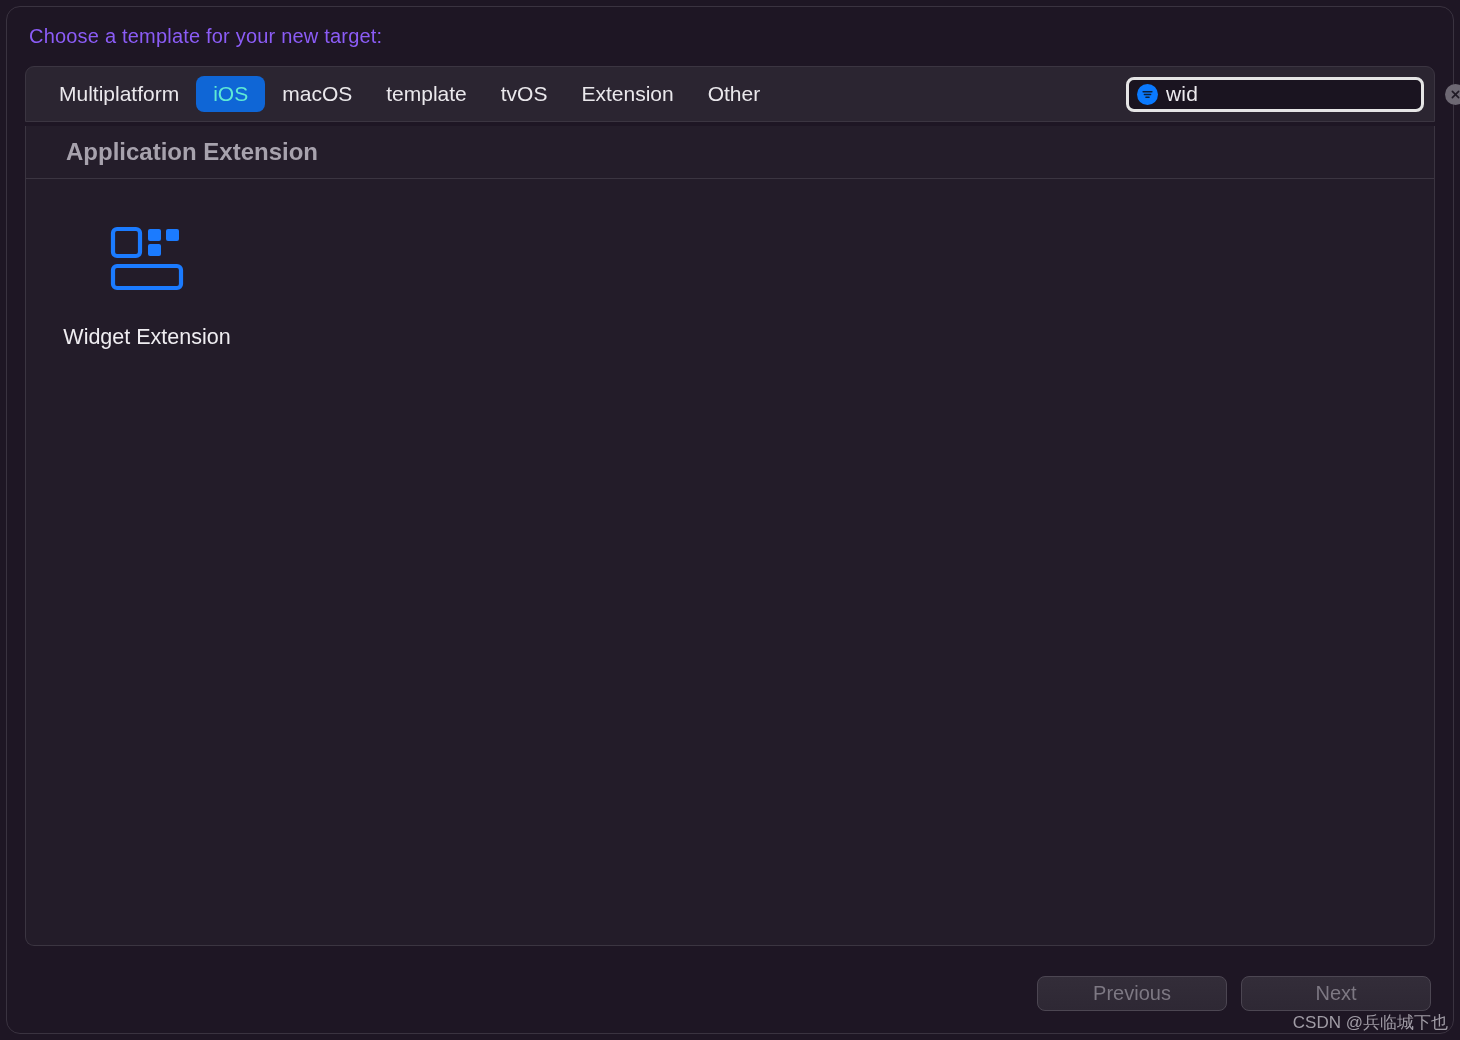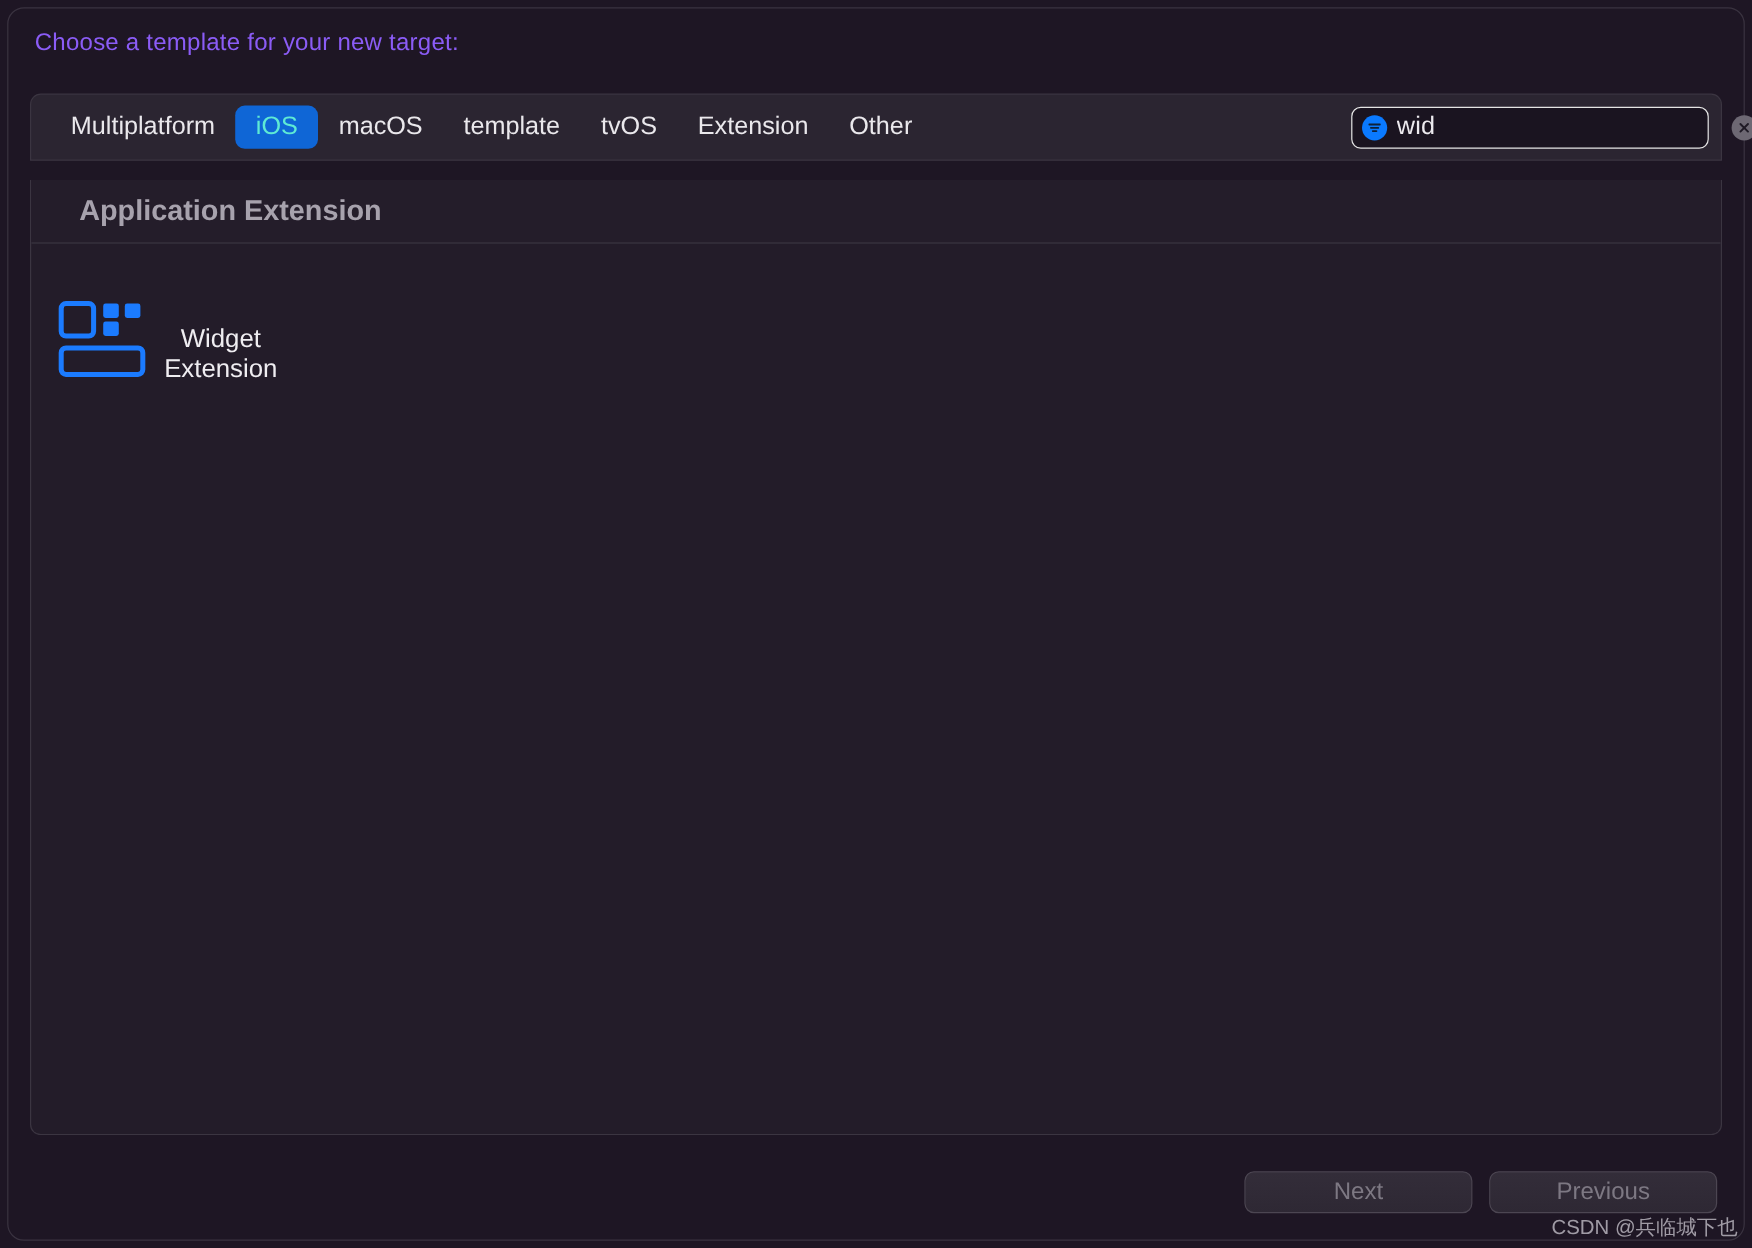--- a/index.html
+++ b/index.html
@@ -15,41 +15,41 @@
       border: 1px solid #3a3340;
       border-radius: 14px;
       background: #1e1624;
       display: flex; flex-direction: column;
       padding: 18px 0 0 0;
     }
     .title-row { padding: 0 22px 14px 22px; }
     .title { font-size: 20px; color: #8b5cf6; letter-spacing: 0.2px; }
 
     .tabbar {
-      margin: 16px 18px;
+      margin: 4px 18px;
       background: #2b2531;
       border: 1px solid #3b3541;
       border-top-left-radius: 9px; border-top-right-radius: 9px;
       display: flex; align-items: center;
       height: 56px;
       padding: 0 10px;
     }
     .tabs { display: flex; gap: 0; align-items: center; padding-left: 6px; }
     .tab {
       font-size: 21px; color: #eae8ec;
       padding: 6px 17px; border-radius: 8px;
       cursor: default; user-select: none;
     }
     .tab.selected { background: #0f66d6; color: #5eead4; }
     .spacer { flex: 1; }
 
     .searchbox {
       display: flex; align-items: center;
       background: #1a1420;
-      border: 1px solid #e5e5e5;
+      border: 3px solid #e5e5e5;
       border-radius: 8px;
       height: 35px; width: 298px;
       padding: 0 8px;
       gap: 8px;
     }
     .filter-glyph {
       width: 21px; height: 21px; border-radius: 50%;
       background: #0a7aff;
       display: flex; align-items: center; justify-content: center;
       flex-shrink: 0;
@@ -79,21 +79,21 @@
     .section-header {
       padding: 12px 0 12px 40px;
       font-size: 24px; font-weight: 600;
       color: #a7a2ad;
       border-bottom: 1px solid #3b3541;
       background: #241d2a;
     }
     .grid { padding: 24px 16px; display: flex; }
     .tpl-item {
       width: 210px;
-      display: flex; flex-direction: row; align-items: center;
+      display: flex; flex-direction: column; align-items: center;
       padding: 14px 6px 8px 6px;
       cursor: default;
     }
     .tpl-icon { height: 84px; display: flex; align-items: center; justify-content: center; }
     .tpl-label { margin-top: 24px; font-size: 21.5px; color: #efedf1; text-align: center; }
 
     .footer {
       display: flex; align-items: center;
       padding: 30px 22px 22px 22px;
     }
@@ -175,20 +175,20 @@
           </svg>
         </div>
         <div class="tpl-label">Widget Extension</div>
       </div>
     </div>
   </div>
 
   <div class="footer">
     <div class="spacer"></div>
     <div class="group">
+      <div class="btn disabled">Previous</div>
       <div class="btn disabled">Next</div>
-      <div class="btn disabled">Previous</div>
     </div>
   </div>
 
 </div>
 
 <div class="watermark">CSDN @兵临城下也</div>
 
 </body></html>

